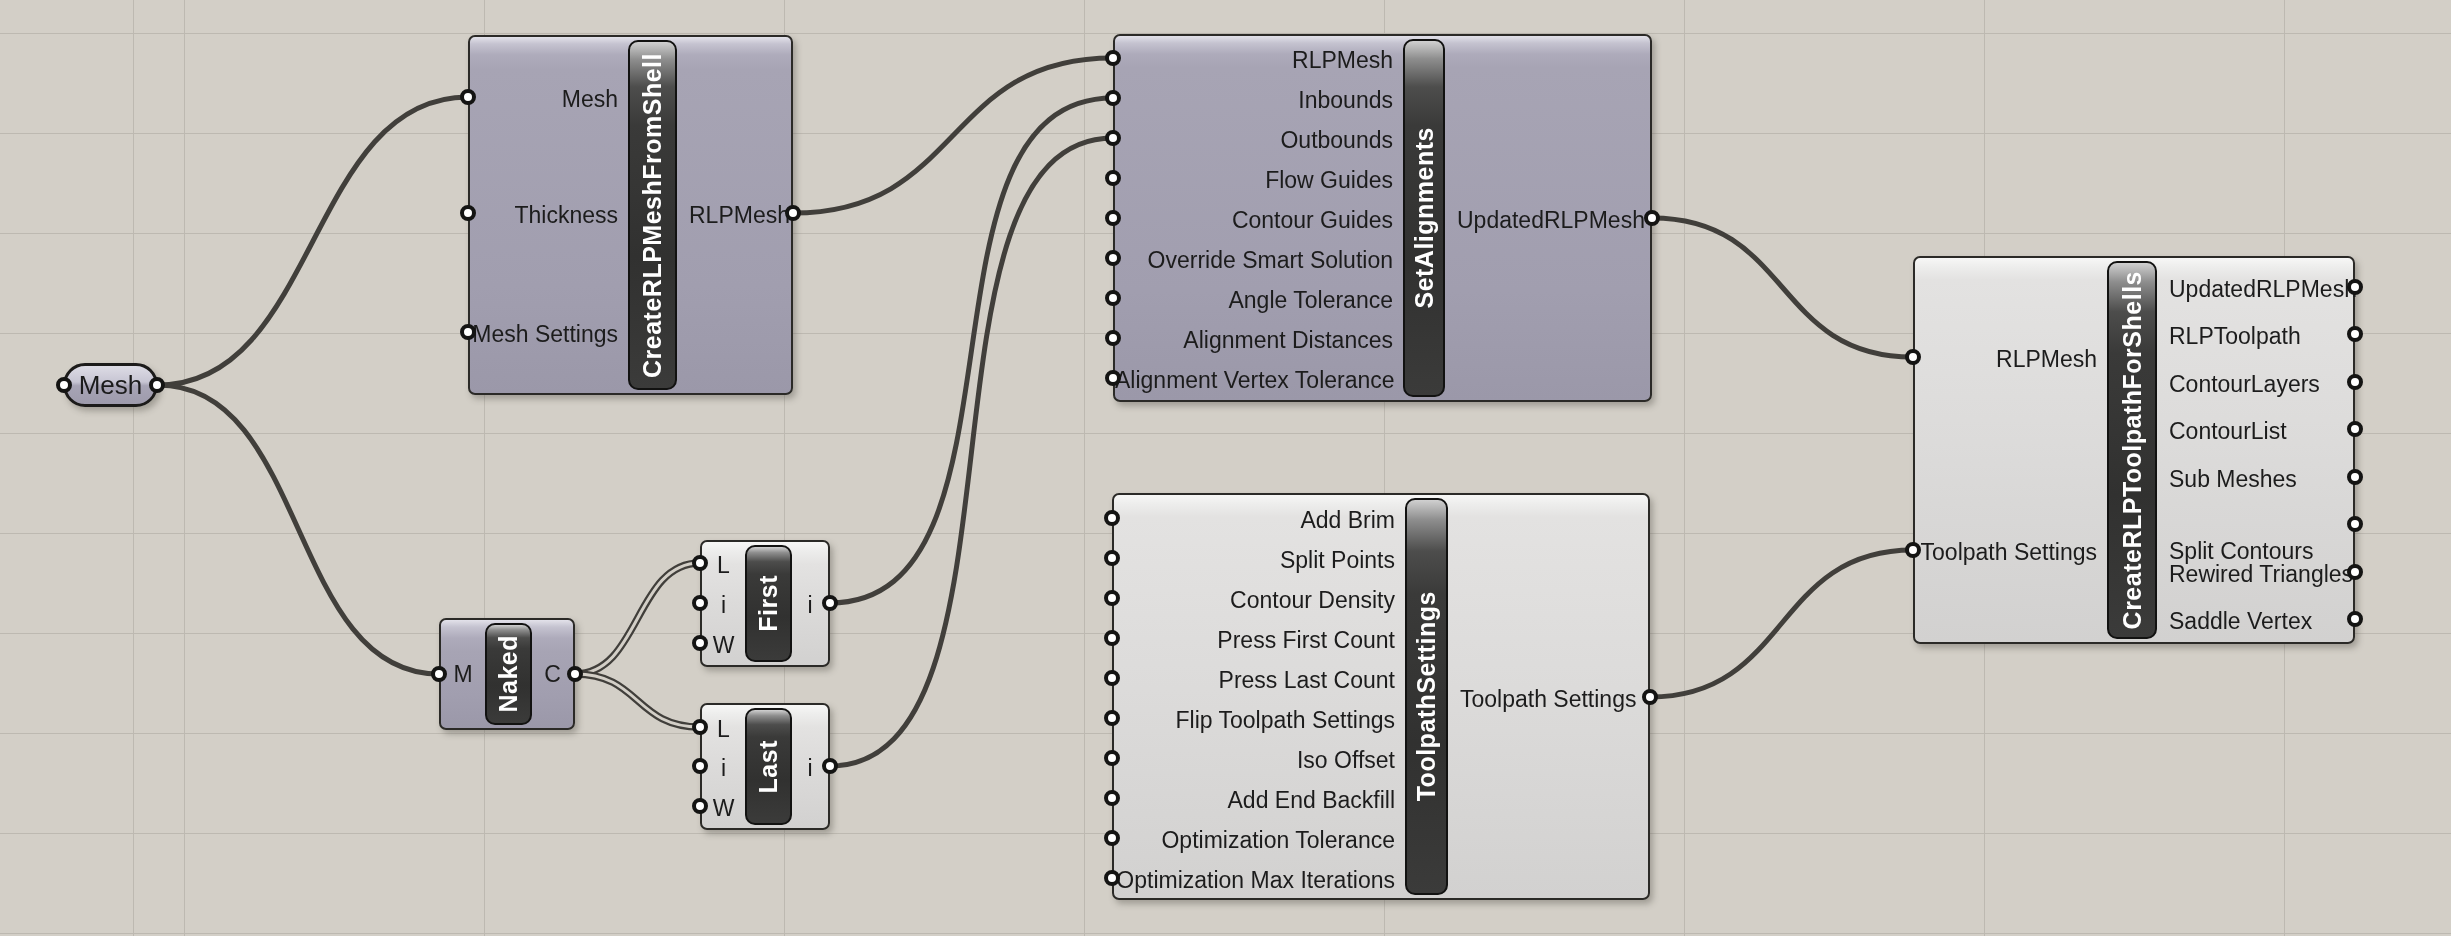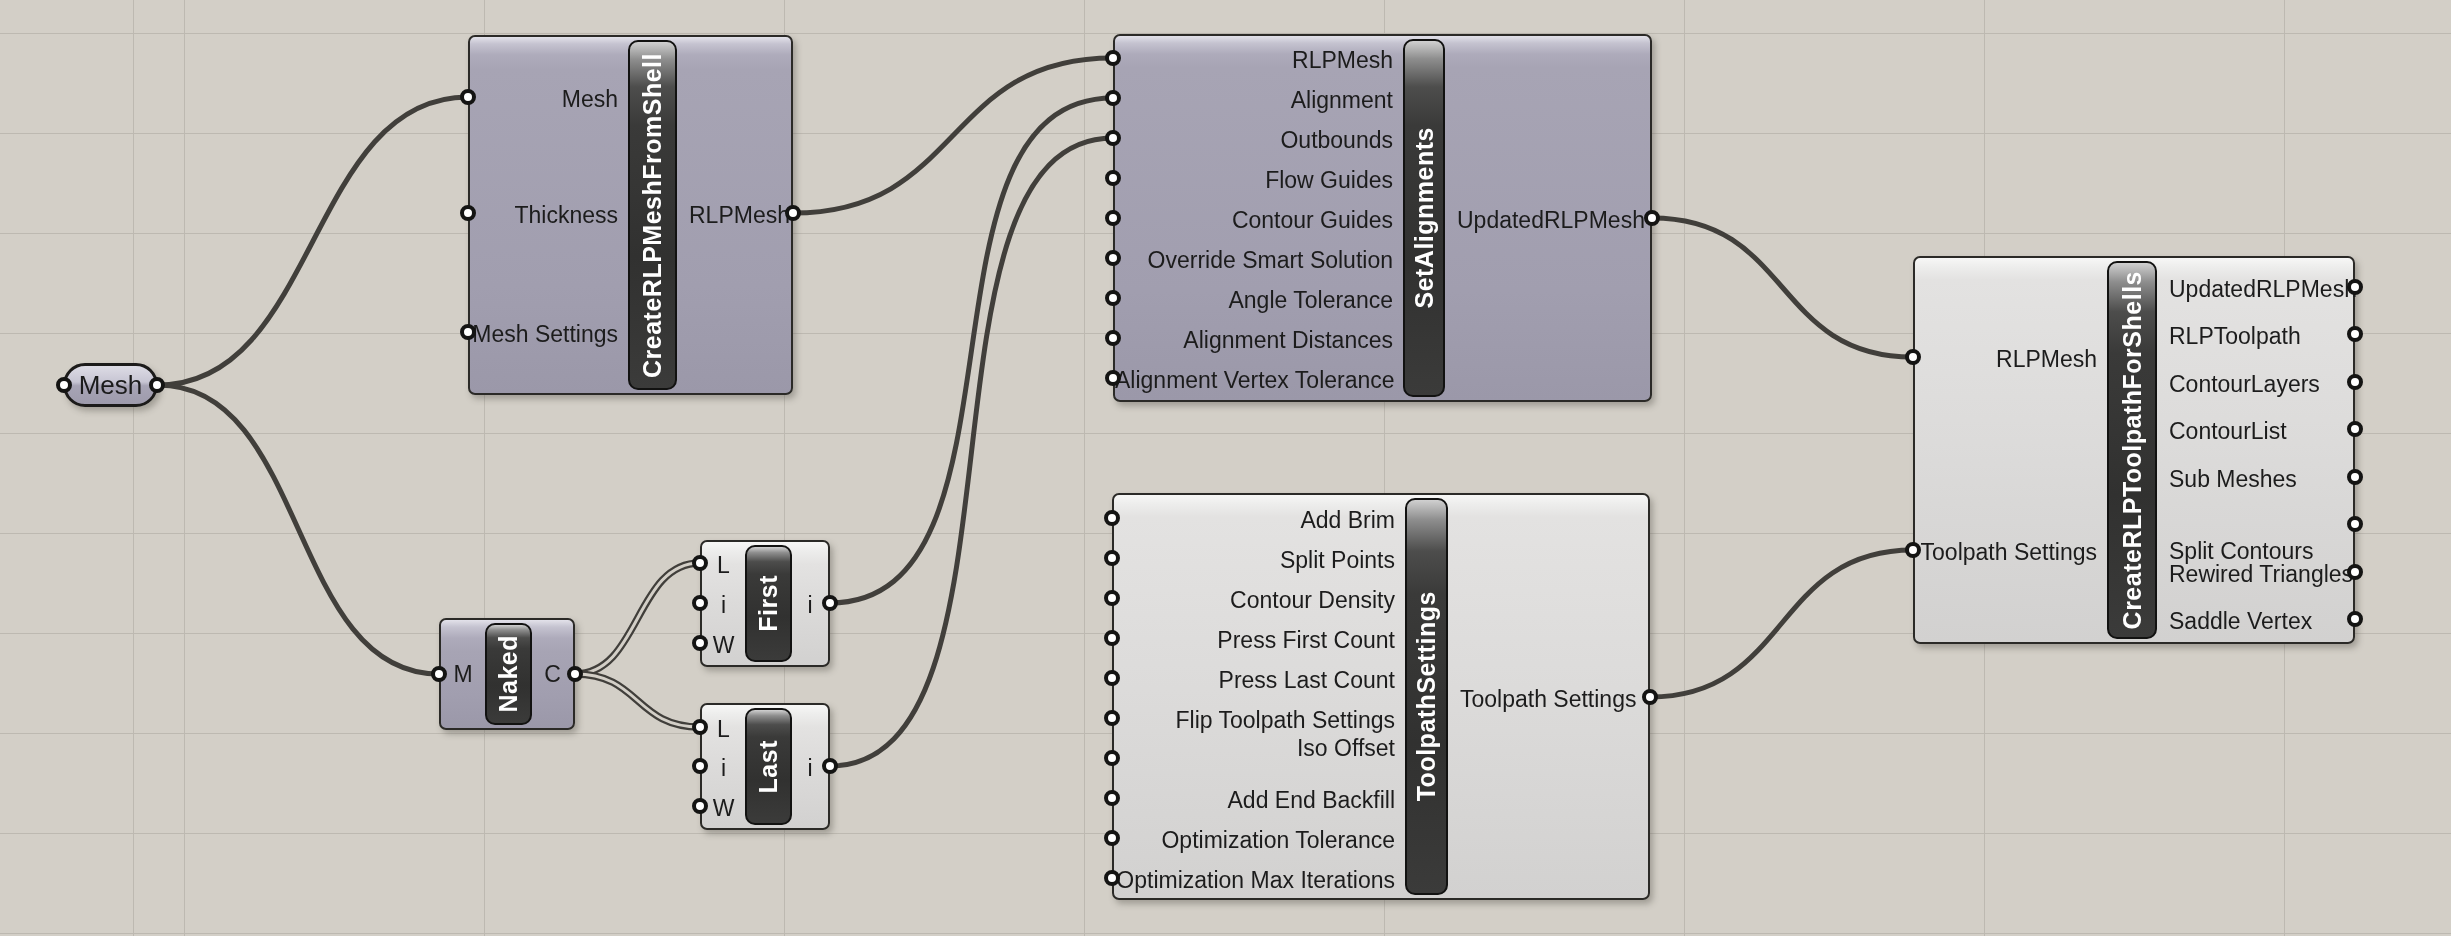--- a/index.html
+++ b/index.html
@@ -88,21 +88,21 @@
     <div class="grip" style="left:-10px;top:168px;"></div>
     <div class="grip" style="left:-10px;top:287px;"></div>
     <div class="grip" style="right:-10px;top:168px;"></div>
   </div>
 
   <div class="node purple" style="left:1113px;top:34px;width:539px;height:368px;">
     <div class="namebar" style="left:288px;width:42px;">
       <span class="vtext">SetAlignments</span>
     </div>
     <span class="plabel r" style="left:0;width:278px;top:9px;">RLPMesh</span>
-    <span class="plabel r" style="left:0;width:278px;top:49px;">Alignment</span>
+    <span class="plabel r" style="left:0;width:278px;top:49px;">Inbounds</span>
     <span class="plabel r" style="left:0;width:278px;top:89px;">Outbounds</span>
     <span class="plabel r" style="left:0;width:278px;top:129px;">Flow Guides</span>
     <span class="plabel r" style="left:0;width:278px;top:169px;">Contour Guides</span>
     <span class="plabel r" style="left:0;width:278px;top:209px;">Override Smart Solution</span>
     <span class="plabel r" style="left:0;width:278px;top:249px;">Angle Tolerance</span>
     <span class="plabel r" style="left:0;width:278px;top:289px;">Alignment Distances</span>
     <span class="plabel r" style="left:0;width:278px;top:329px;">Alignment Vertex Tolerance</span>
     <span class="plabel" style="left:342px;top:169px;">UpdatedRLPMesh</span>
     <div class="grip" style="left:-10px;top:14px;"></div>
     <div class="grip" style="left:-10px;top:54px;"></div>
@@ -157,21 +157,21 @@
   <div class="node light" style="left:1112px;top:493px;width:538px;height:407px;">
     <div class="namebar" style="left:291px;width:43px;">
       <span class="vtext">ToolpathSettings</span>
     </div>
     <span class="plabel r" style="left:0;width:281px;top:10px;">Add Brim</span>
     <span class="plabel r" style="left:0;width:281px;top:50px;">Split Points</span>
     <span class="plabel r" style="left:0;width:281px;top:90px;">Contour Density</span>
     <span class="plabel r" style="left:0;width:281px;top:130px;">Press First Count</span>
     <span class="plabel r" style="left:0;width:281px;top:170px;">Press Last Count</span>
     <span class="plabel r" style="left:0;width:281px;top:210px;">Flip Toolpath Settings</span>
-    <span class="plabel r" style="left:0;width:281px;top:238px;">Iso Offset</span>
+    <span class="plabel r" style="left:0;width:281px;top:250px;">Iso Offset</span>
     <span class="plabel r" style="left:0;width:281px;top:290px;">Add End Backfill</span>
     <span class="plabel r" style="left:0;width:281px;top:330px;">Optimization Tolerance</span>
     <span class="plabel r" style="left:0;width:281px;top:370px;">Optimization Max Iterations</span>
     <span class="plabel" style="left:346px;top:189px;">Toolpath Settings</span>
     <div class="grip" style="left:-10px;top:15px;"></div>
     <div class="grip" style="left:-10px;top:55px;"></div>
     <div class="grip" style="left:-10px;top:95px;"></div>
     <div class="grip" style="left:-10px;top:135px;"></div>
     <div class="grip" style="left:-10px;top:175px;"></div>
     <div class="grip" style="left:-10px;top:215px;"></div>

